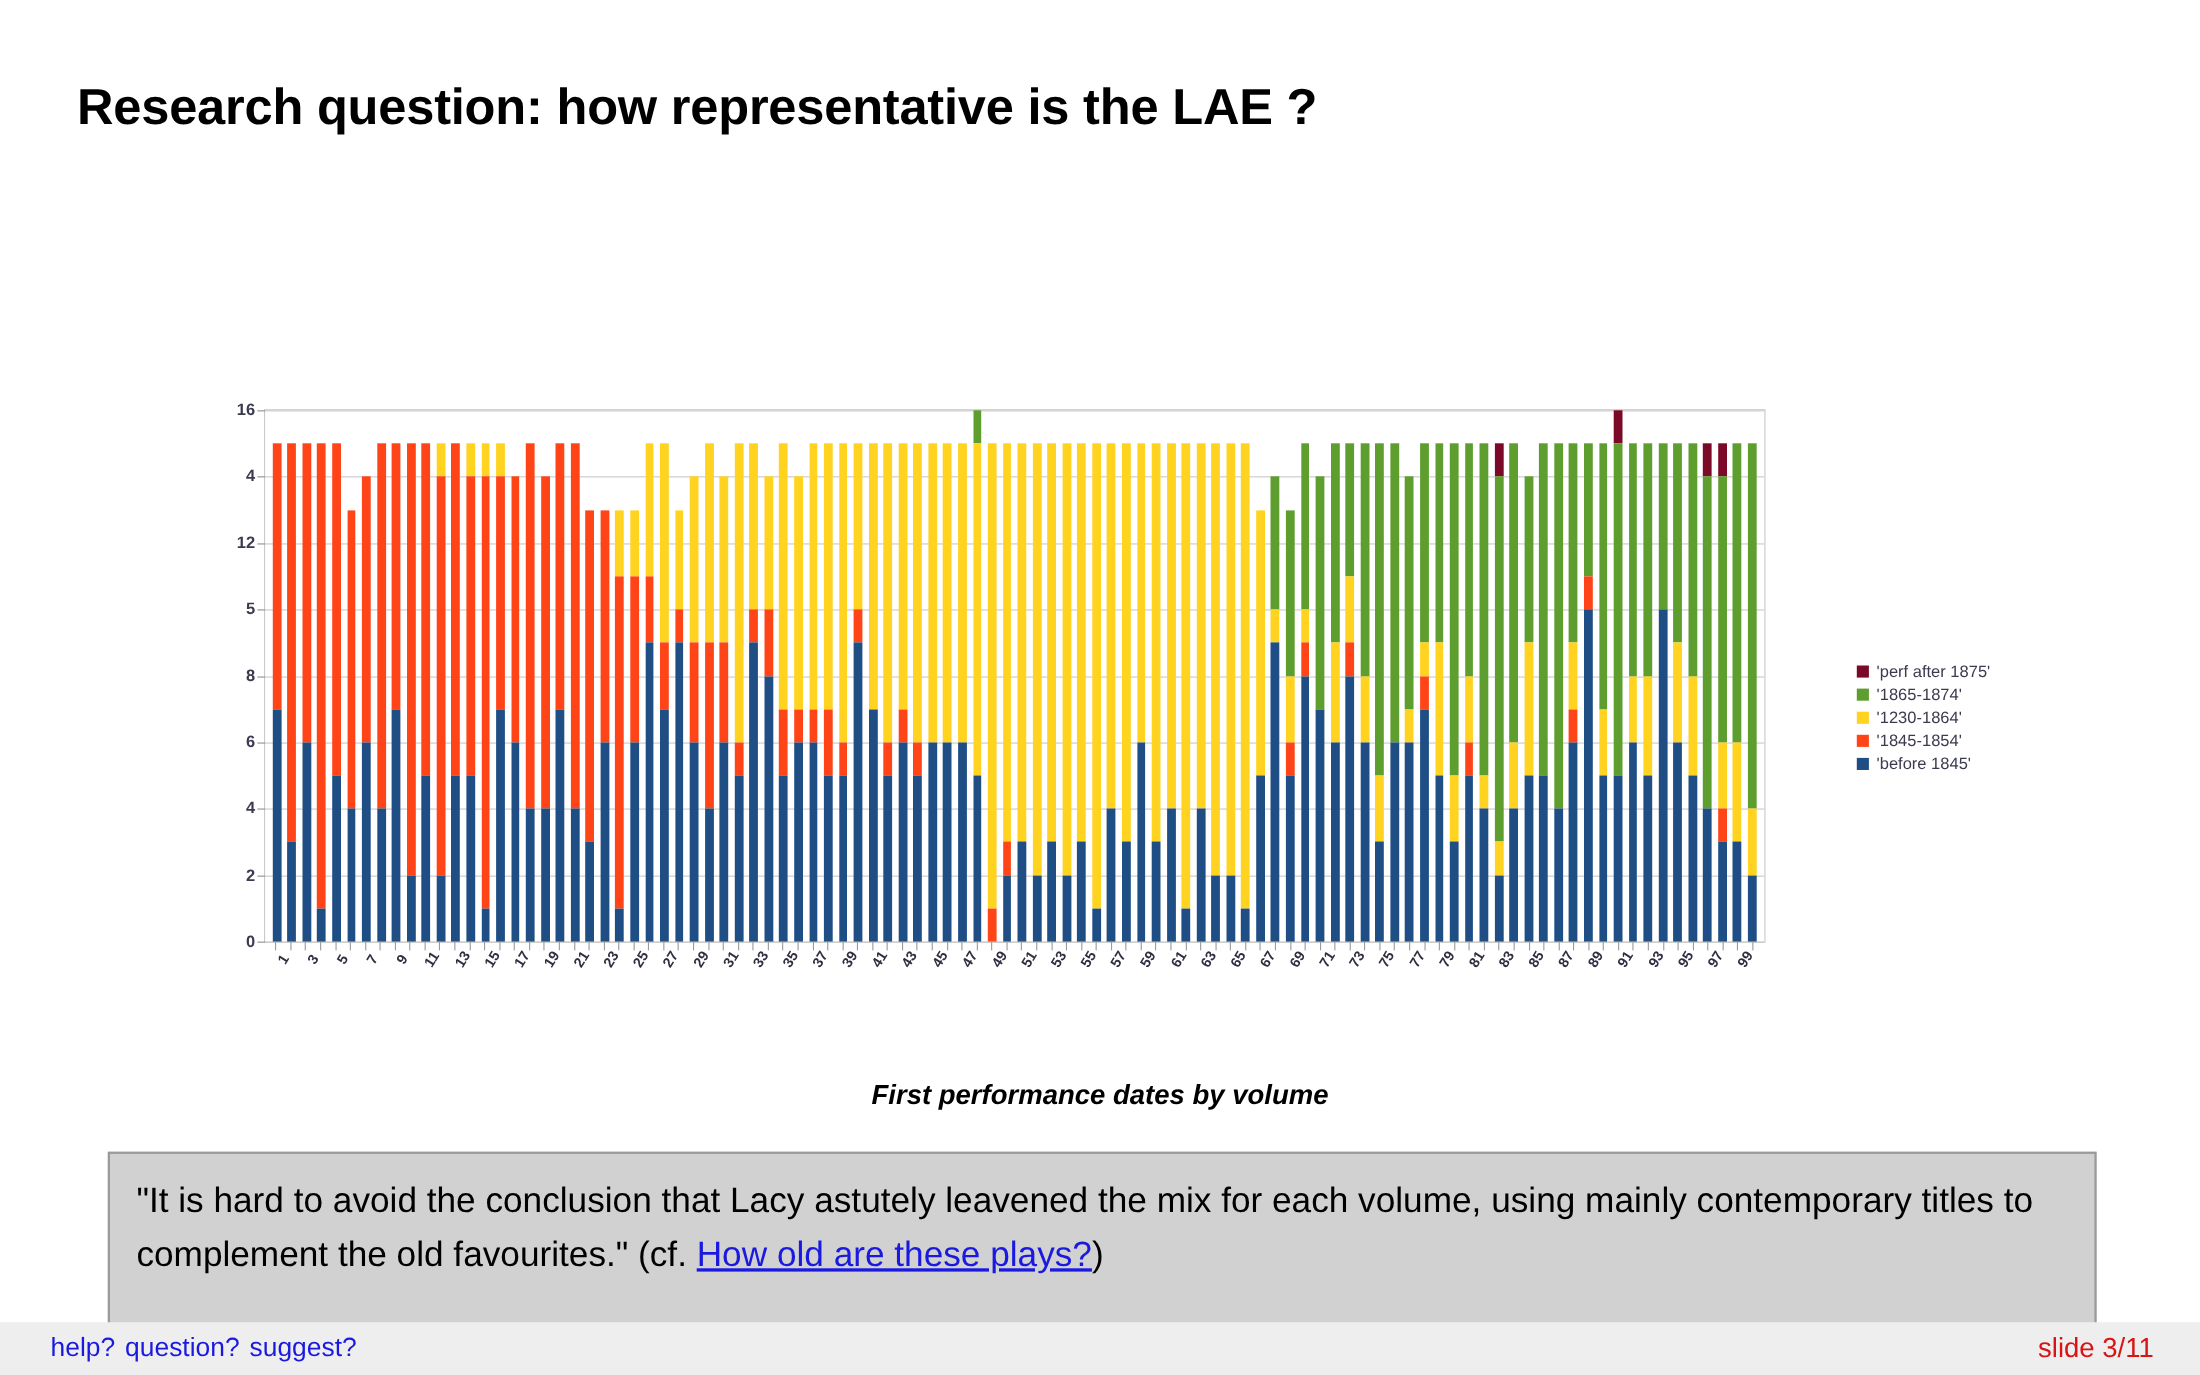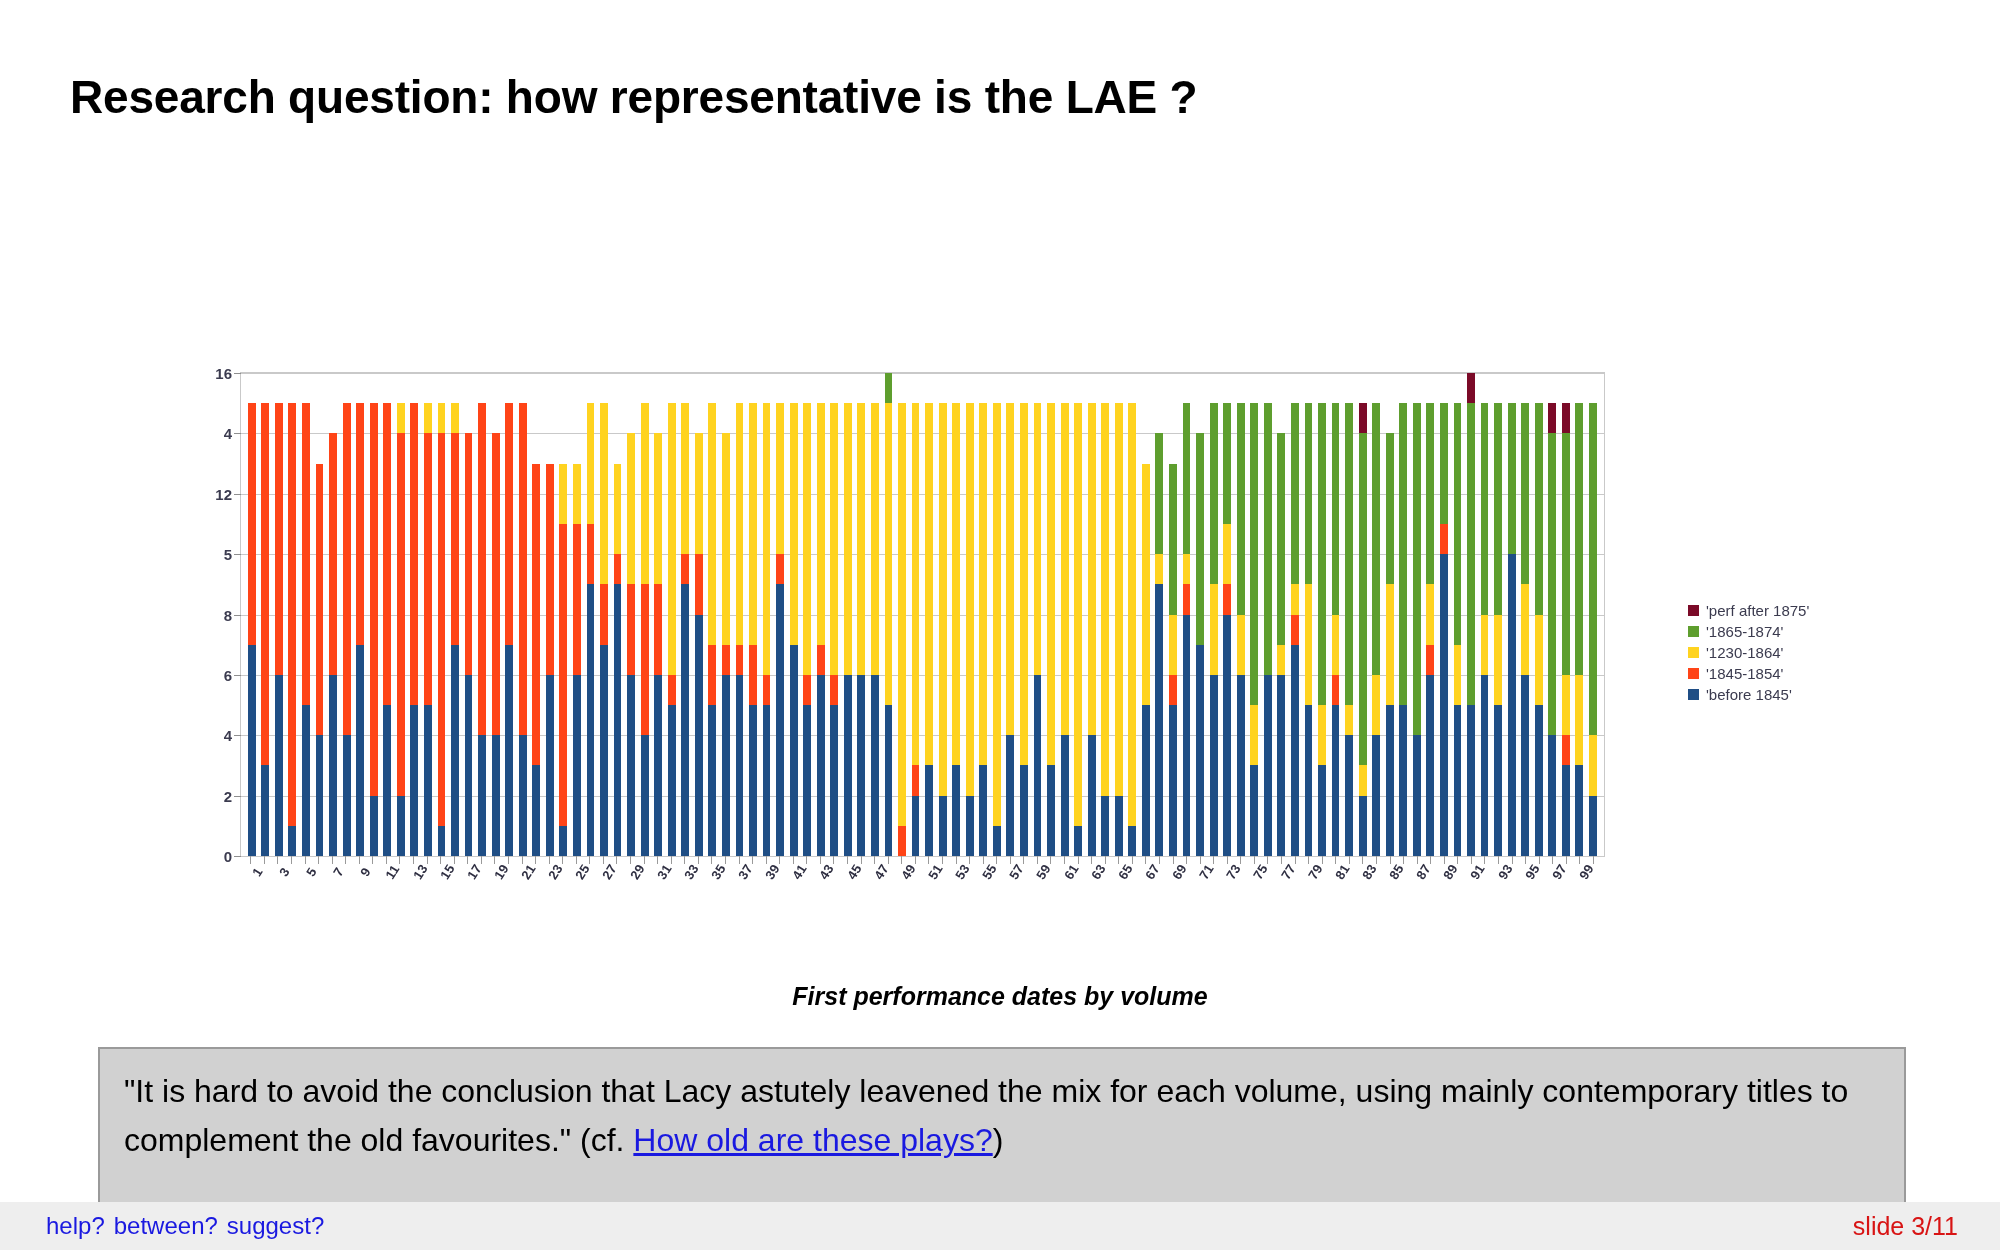--- a/index.html
+++ b/index.html
@@ -1363,18 +1363,18 @@
   <div class="chart-caption">First performance dates by volume</div>
 
   <div class="quote-box">
     <div class="quote-text">
       <span>"It is hard to avoid the conclusion that Lacy astutely leavened the mix for each volume, using mainly contemporary titles to complement the old favourites." (cf. </span><a class="quote-link" href="#">How old are these plays?</a><span>)</span>
     </div>
   </div>
 
   <div class="footer">
     <div class="footer-left">
-      <span>help?</span><span>between?</span><span>suggest?</span>
+      <span>help?</span><span>question?</span><span>suggest?</span>
     </div>
     <div class="footer-right">slide 3/11</div>
   </div>
 
 </div>
 
 </body></html>

